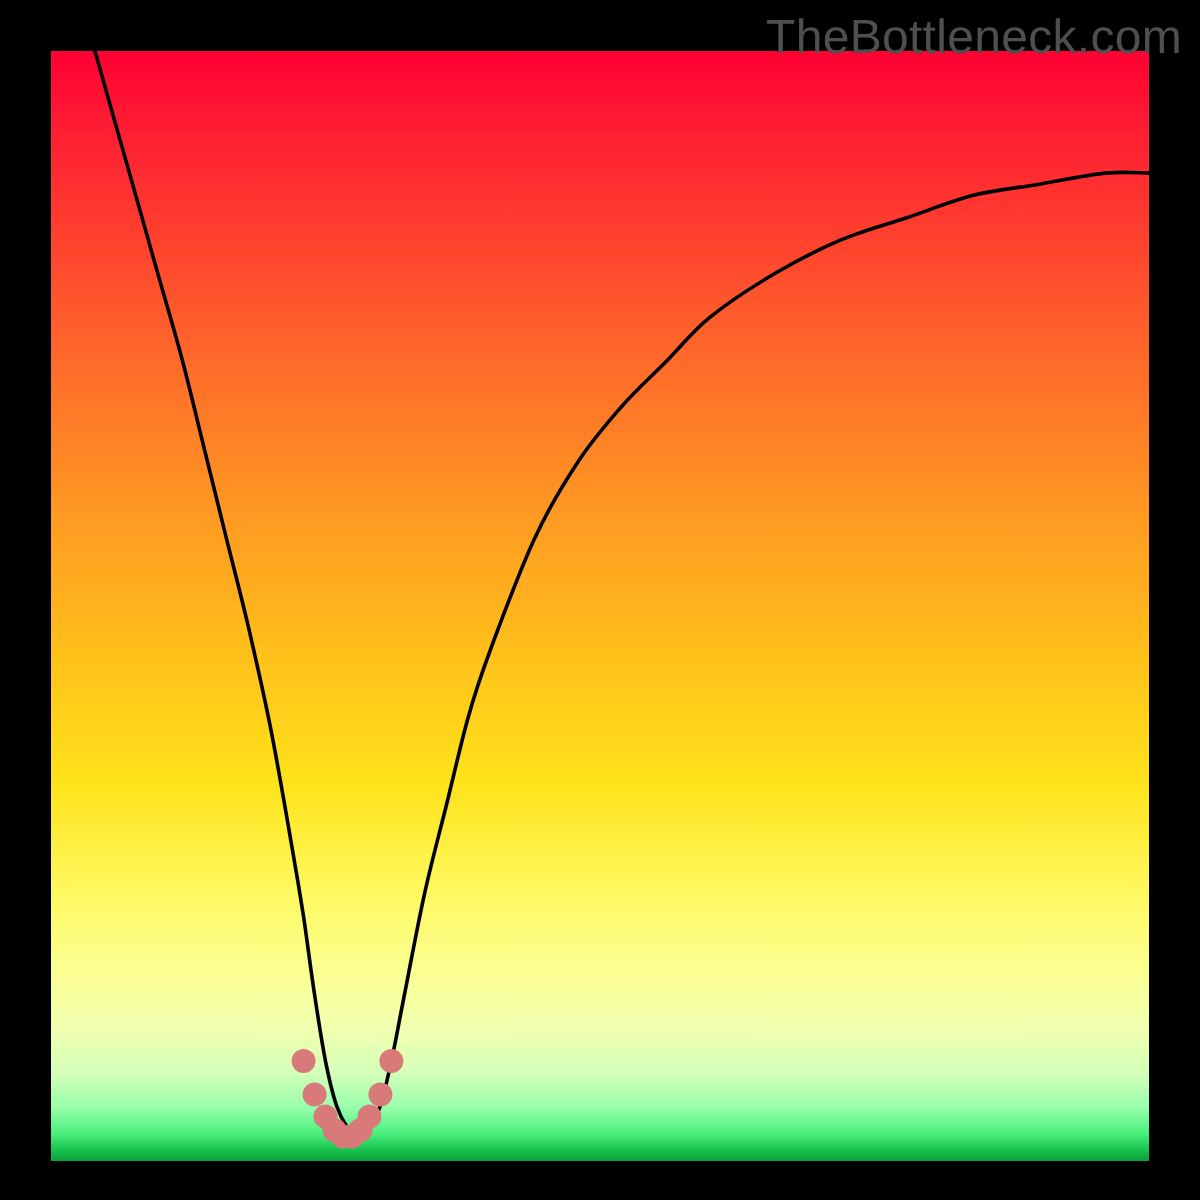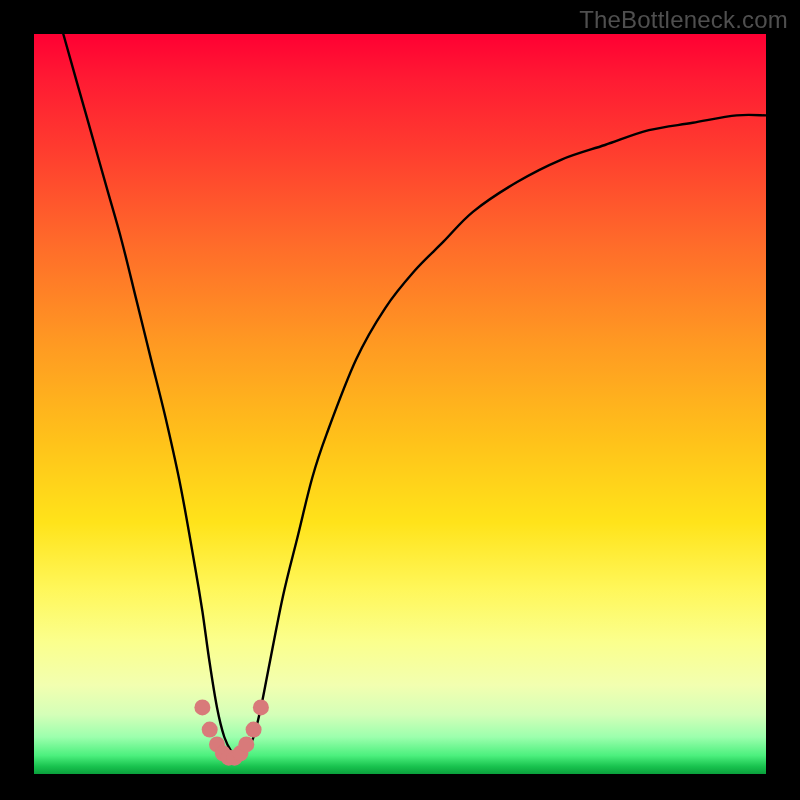--- a/index.html
+++ b/index.html
@@ -43,21 +43,21 @@
       #4cf07e 97.5%,
       #18c24e 99%,
       #0aa03c 100%
     );
   }
   .watermark {
     position: absolute;
     top: 6px;
     right: 12px;
     color: #4f4f4f;
-    font-size: 24px;
+    font-size: 32px;
     font-weight: 500;
     letter-spacing: 0.2px;
     user-select: none;
   }
   svg.curve {
     position: absolute;
     left: 0;
     top: 0;
     width: 732px;
     height: 740px;

